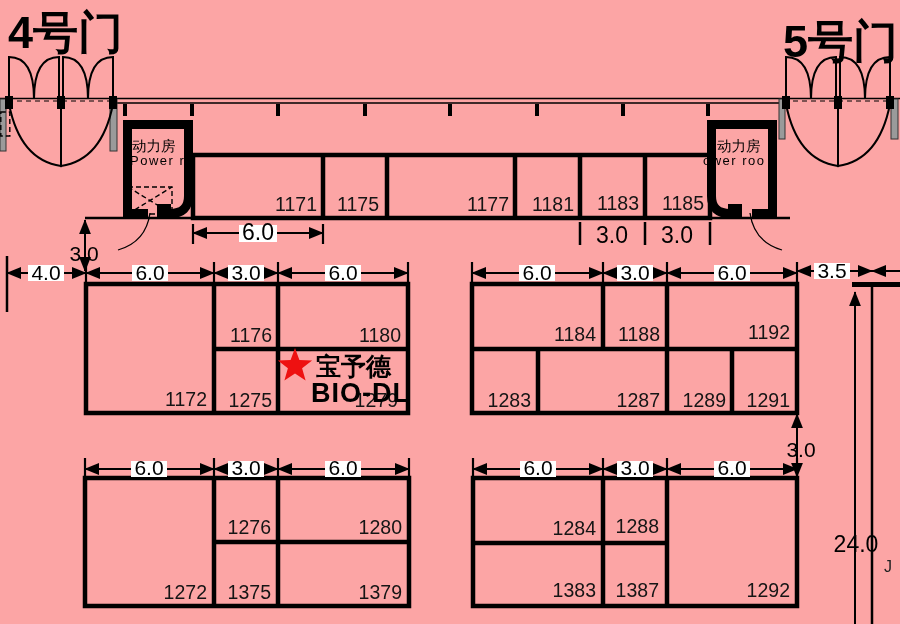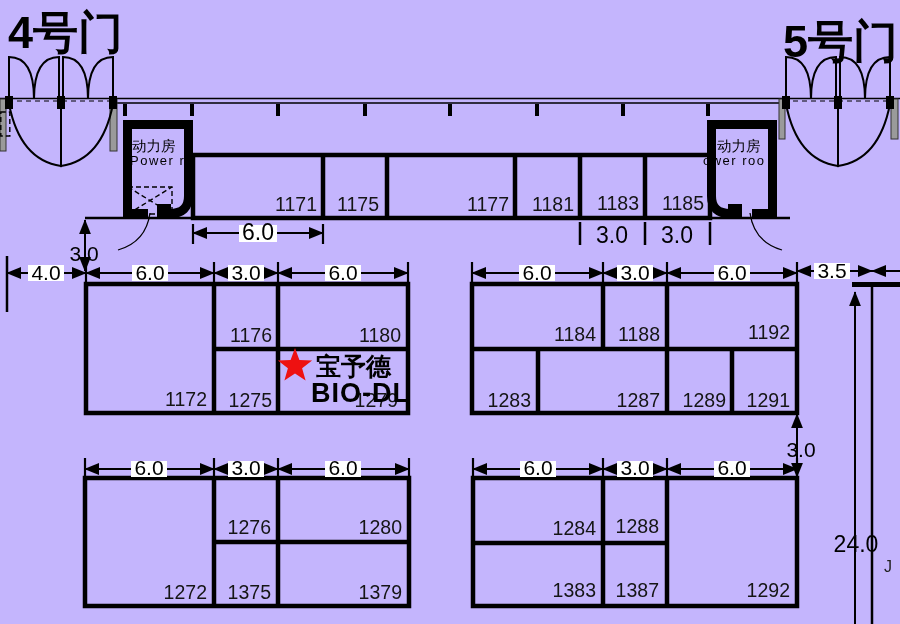--- a/index.html
+++ b/index.html
@@ -1,16 +1,16 @@
 <!DOCTYPE html>
 <html><head>
 <meta charset="utf-8">
 <style>
   html,body{margin:0;padding:0;background:#fff;}
-  #stage{position:relative;width:900px;height:624px;background:#c4b5fd;overflow:hidden;}
+  #stage{position:relative;width:900px;height:624px;background:#fca5a5;overflow:hidden;}
   svg text{font-family:"Liberation Sans","DejaVu Sans",sans-serif;fill:#000;}
   .s13{stroke:#000;stroke-width:1.3;fill:none;}
   .s2{stroke:#000;stroke-width:2;fill:none;}
   .s22{stroke:#000;stroke-width:2.2;fill:none;}
   .s25{stroke:#000;stroke-width:2.5;fill:none;}
   .s4{stroke:#000;stroke-width:4;fill:none;}
   .s45{stroke:#000;stroke-width:4.5;fill:none;}
   .s5{stroke:#000;stroke-width:5;fill:none;}
   .s9{stroke:#000;stroke-width:9;fill:none;}
   .dsh{stroke:#000;stroke-width:1.4;fill:none;stroke-dasharray:5 3;}

